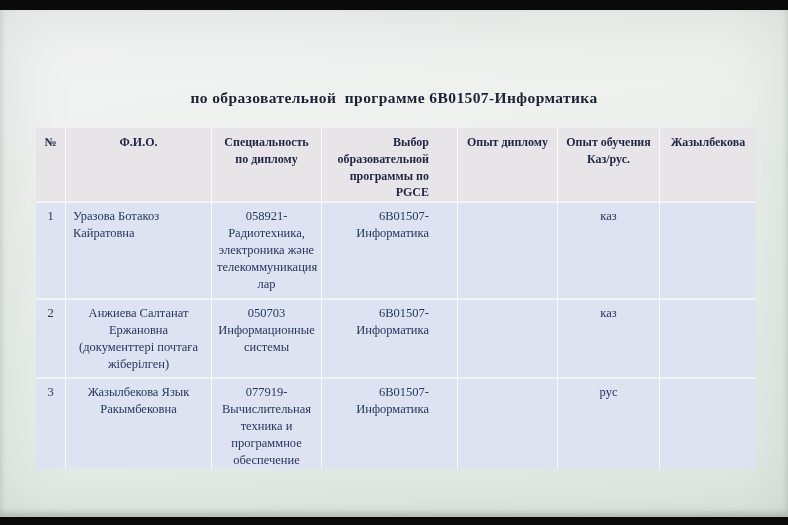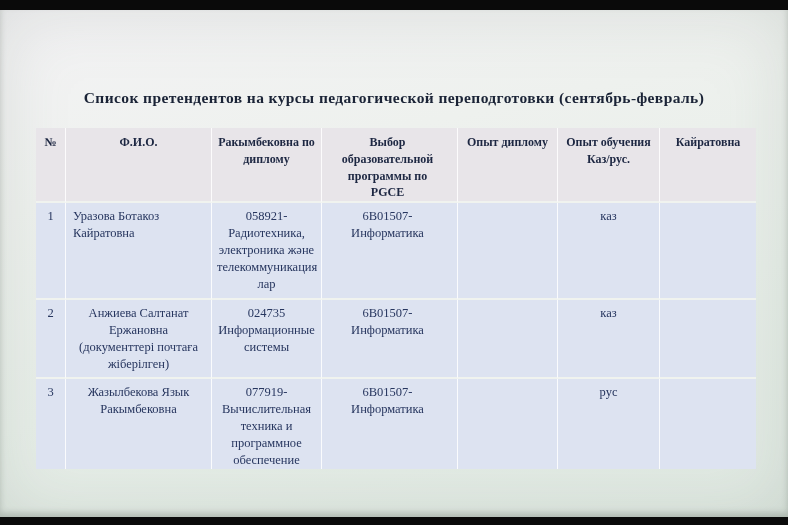--- a/index.html
+++ b/index.html
@@ -40,74 +40,73 @@
   }
   .roster td{
     background:#dde3f1;
     font-size:12.5px;line-height:17px;
     color:#27365f;padding:5px 5px 0 5px;text-align:center;
   }
   .roster thead tr{height:67px;}
   .roster tbody tr.row-1{height:97px;}
   .roster tbody tr.row-2{height:79px;}
   .roster tbody tr.row-3{height:90px;}
-  .roster th.col-program, .roster td.cell-program{text-align:center;padding-right:12px;padding-left:8px;}
+  .roster th.col-program, .roster td.cell-program{text-align:right;padding-right:28px;padding-left:8px;}
   .roster td.cell-fio.left{text-align:left;padding-left:7px;}
   .roster tbody tr:last-child td{border-bottom:none;}
   .roster th:last-child, .roster td:last-child{border-right:none;}
 </style>
 </head>
 <body>
 
 <div class="stage">
   <div class="bezel top"></div>
   <div class="bezel bottom"></div>
 
   <div class="slide">
 
     <div class="title">
-      <div>Список претендентов на курсы педагогической переподготовки (сентябрь-февраль)</div>
       <div>по образовательной  программе 6В01507-Информатика</div>
     </div>
 
     <table class="roster">
       <colgroup>
         <col style="width:30px">
         <col style="width:146px">
         <col style="width:110px">
         <col style="width:136px">
         <col style="width:100px">
         <col style="width:102px">
         <col style="width:96px">
       </colgroup>
       <thead>
         <tr>
           <th class="col-num">№</th>
           <th class="col-fio">Ф.И.О.</th>
-          <th class="col-specialty">Ракымбековна по диплому</th>
+          <th class="col-specialty">Специальность по диплому</th>
           <th class="col-program">Выбор образовательной программы по PGCE</th>
           <th class="col-experience">Опыт диплому</th>
           <th class="col-language">Опыт обучения Каз/рус.</th>
-          <th class="col-note">Кайратовна</th>
+          <th class="col-note">Жазылбекова</th>
         </tr>
       </thead>
       <tbody>
         <tr class="row-1">
           <td class="cell-num">1</td>
           <td class="cell-fio left">Уразова Ботакоз Кайратовна</td>
           <td class="cell-specialty">058921-Радиотехника, электроника және телекоммуникация лар</td>
           <td class="cell-program">6В01507-Информатика</td>
           <td class="cell-experience"></td>
           <td class="cell-language">каз</td>
           <td class="cell-note"></td>
         </tr>
         <tr class="row-2">
           <td class="cell-num">2</td>
           <td class="cell-fio">Анжиева Салтанат Ержановна (документтері почтаға жіберілген)</td>
-          <td class="cell-specialty">024735 Информационные системы</td>
+          <td class="cell-specialty">050703 Информационные системы</td>
           <td class="cell-program">6В01507-Информатика</td>
           <td class="cell-experience"></td>
           <td class="cell-language">каз</td>
           <td class="cell-note"></td>
         </tr>
         <tr class="row-3">
           <td class="cell-num">3</td>
           <td class="cell-fio">Жазылбекова Язык Ракымбековна</td>
           <td class="cell-specialty">077919-Вычислительная техника и программное обеспечение</td>
           <td class="cell-program">6В01507-Информатика</td>

